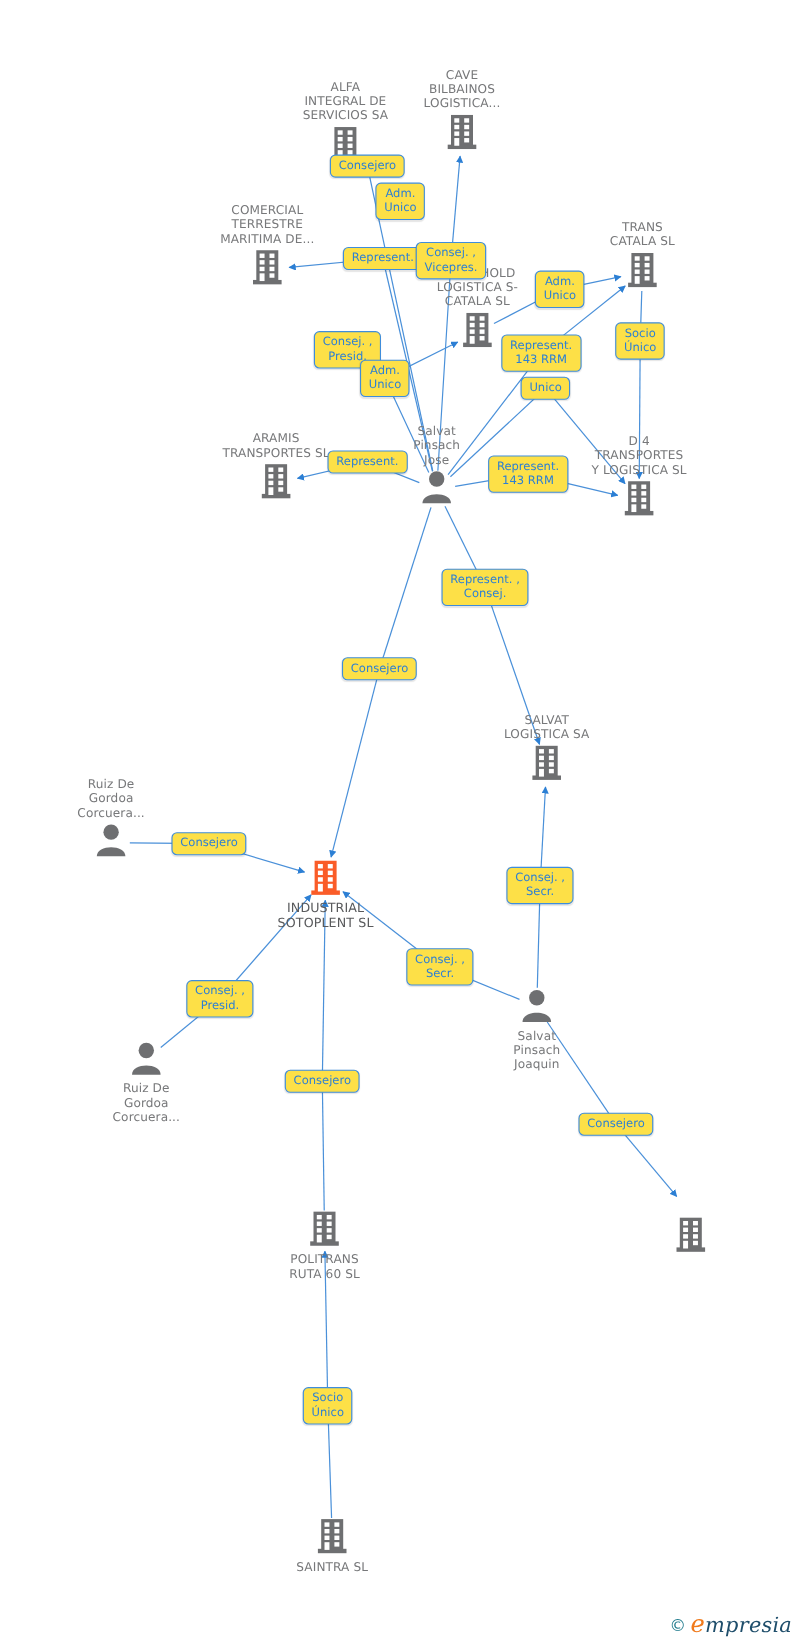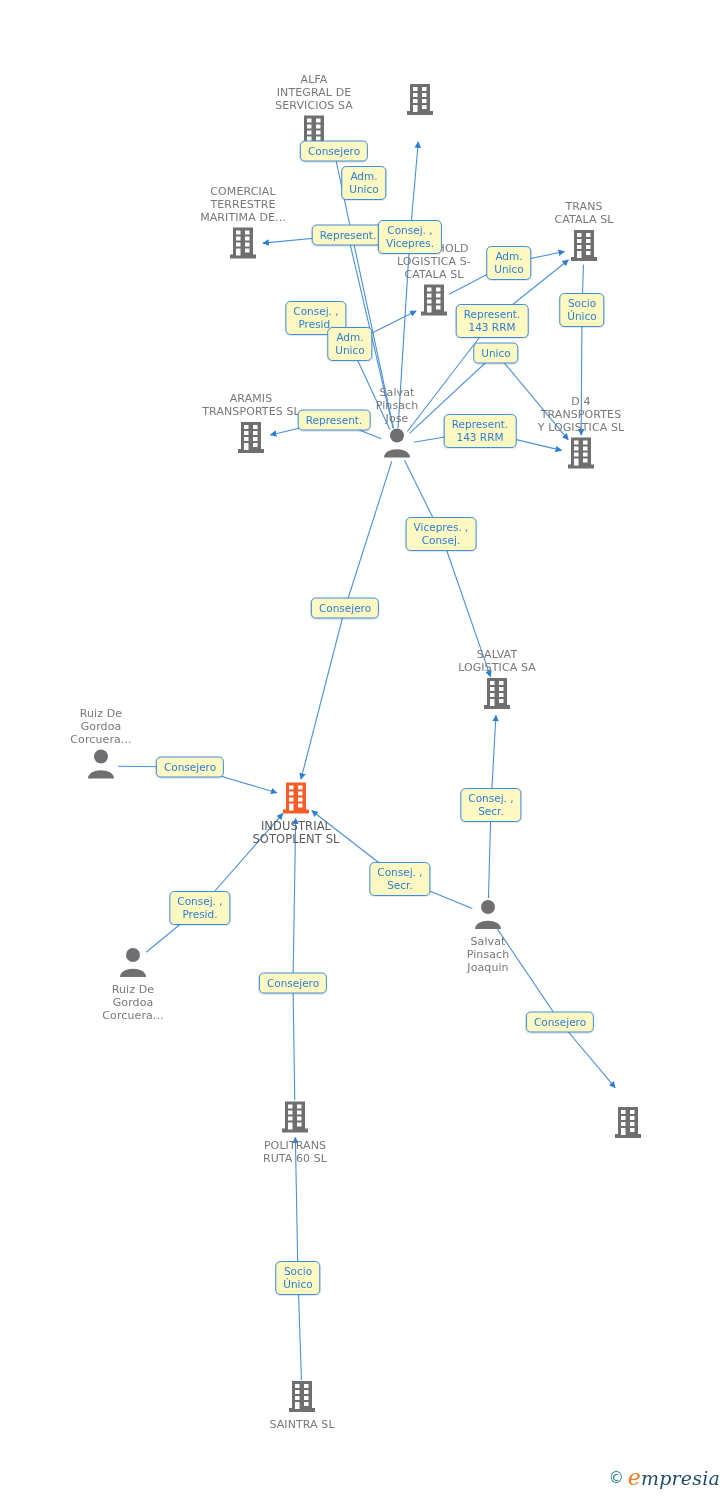--- a/index.html
+++ b/index.html
@@ -18,21 +18,21 @@
     display:block;font-size:11px;line-height:13px;color:#77787a;
     letter-spacing:.1px;white-space:pre-line;
   }
   .node.focus .caption{color:#595a5c;font-weight:normal;font-size:11.5px;}
   .node.cap-above .caption{margin-bottom:2px;}
   .node.cap-below .caption{margin-top:1px;}
 
   
   .pill{
     position:absolute;transform:translate(-50%,-50%);
-    background:#fef9c3;border:1px solid #3f8ddb;border-radius:5px;
+    background:#fde047;border:1px solid #3f8ddb;border-radius:5px;
     color:#2c7fd4;font-size:10.5px;line-height:13px;
     padding:3px 7px;white-space:pre-line;text-align:center;
     box-shadow:0 1px 1px rgba(0,0,0,.10);
   }
 
   
   #watermark{
     position:absolute;right:8px;bottom:10px;display:flex;align-items:center;gap:4px;
     font-size:18px;
   }
@@ -108,20 +108,23 @@
             <rect x="17" y="5" width="4.5" height="4" fill="#fff"></rect>
             <rect x="8" y="11" width="4.5" height="4" fill="#fff"></rect>
             <rect x="17" y="11" width="4.5" height="4" fill="#fff"></rect>
             <rect x="8" y="17" width="4.5" height="4" fill="#fff"></rect>
             <rect x="17" y="17" width="4.5" height="4" fill="#fff"></rect>
             <rect x="17" y="23" width="4.5" height="4" fill="#fff"></rect>
             <rect x="8" y="23" width="4.5" height="7" fill="#fff"></rect>
           </svg></span>
       </div>
       <div class="node cap-above" style="left: 420px; top: 101px;">
+        <span class="caption">CAVE
+BILBAINOS
+LOGISTICA...</span>
         <span class="glyph"><svg width="30" height="34" viewBox="0 0 30 34">
             <rect x="5" y="2" width="20" height="28" fill="#6e6f71"></rect>
             <rect x="2" y="29" width="26" height="4" fill="#6e6f71"></rect>
             <rect x="8" y="5" width="4.5" height="4" fill="#fff"></rect>
             <rect x="17" y="5" width="4.5" height="4" fill="#fff"></rect>
             <rect x="8" y="11" width="4.5" height="4" fill="#fff"></rect>
             <rect x="17" y="11" width="4.5" height="4" fill="#fff"></rect>
             <rect x="8" y="17" width="4.5" height="4" fill="#fff"></rect>
             <rect x="17" y="17" width="4.5" height="4" fill="#fff"></rect>
             <rect x="17" y="23" width="4.5" height="4" fill="#fff"></rect>
@@ -339,21 +342,21 @@
       <div class="pill" style="left: 509px; top: 263px;">Adm.
 Unico</div>
       <div class="pill" style="left: 582px; top: 310px;">Socio
 Único</div>
       <div class="pill" style="left: 492px; top: 321px;">Represent.
 143 RRM</div>
       <div class="pill" style="left: 496px; top: 353px;">Unico</div>
       <div class="pill" style="left: 334px; top: 420px;">Represent.</div>
       <div class="pill" style="left: 480px; top: 431px;">Represent.
 143 RRM</div>
-      <div class="pill" style="left: 441px; top: 534px;">Vicepres. ,
+      <div class="pill" style="left: 441px; top: 534px;">Represent. ,
 Consej.</div>
       <div class="pill" style="left: 345px; top: 608px;">Consejero</div>
       <div class="pill" style="left: 190px; top: 767px;">Consejero</div>
       <div class="pill" style="left: 491px; top: 805px;">Consej. ,
 Secr.</div>
       <div class="pill" style="left: 400px; top: 879px;">Consej. ,
 Secr.</div>
       <div class="pill" style="left: 200px; top: 908px;">Consej. ,
 Presid.</div>
       <div class="pill" style="left: 293px; top: 983px;">Consejero</div>

